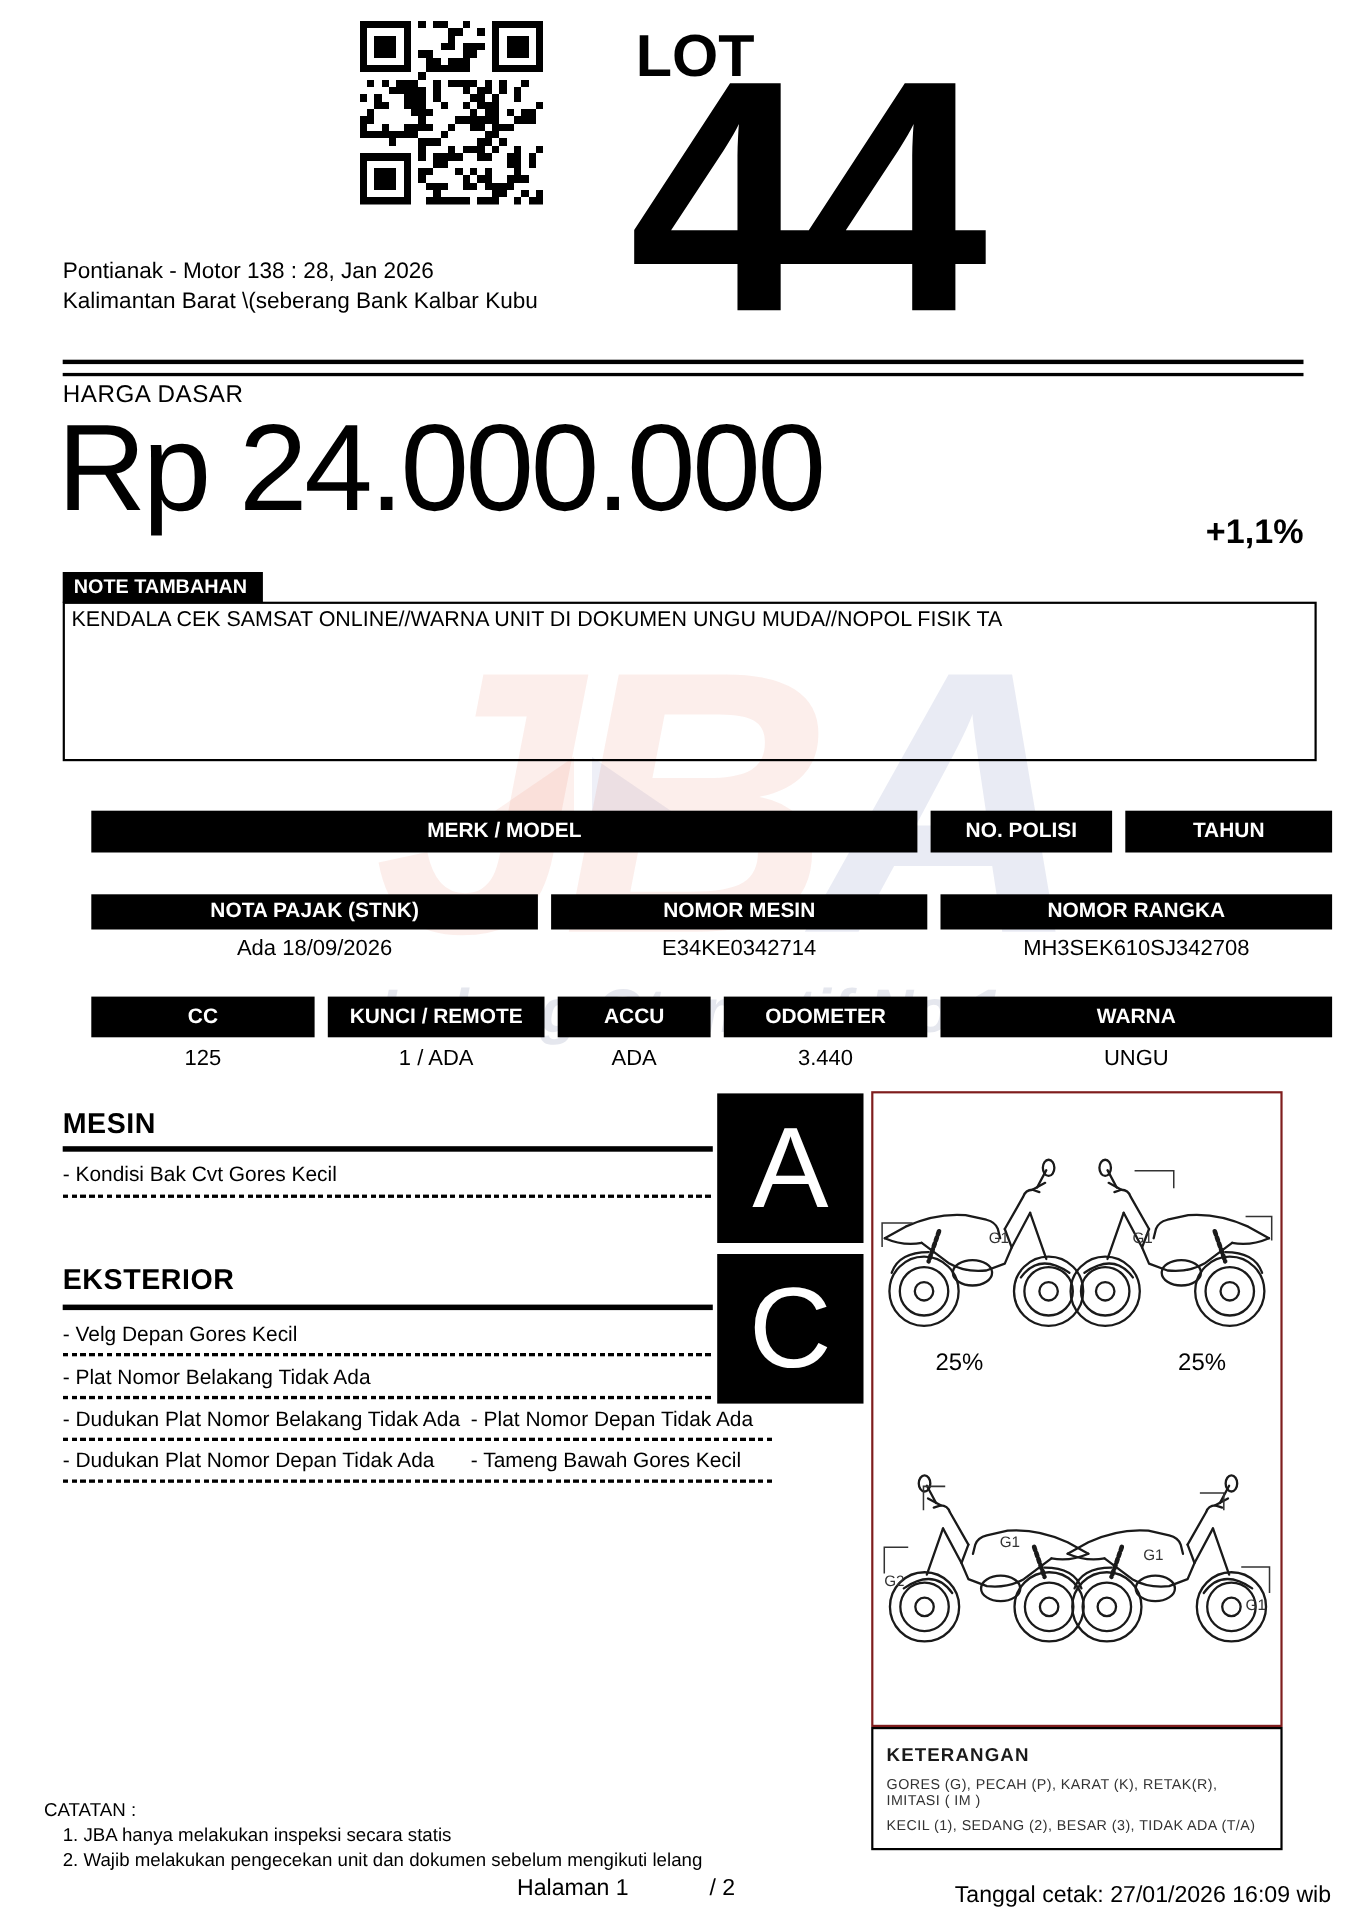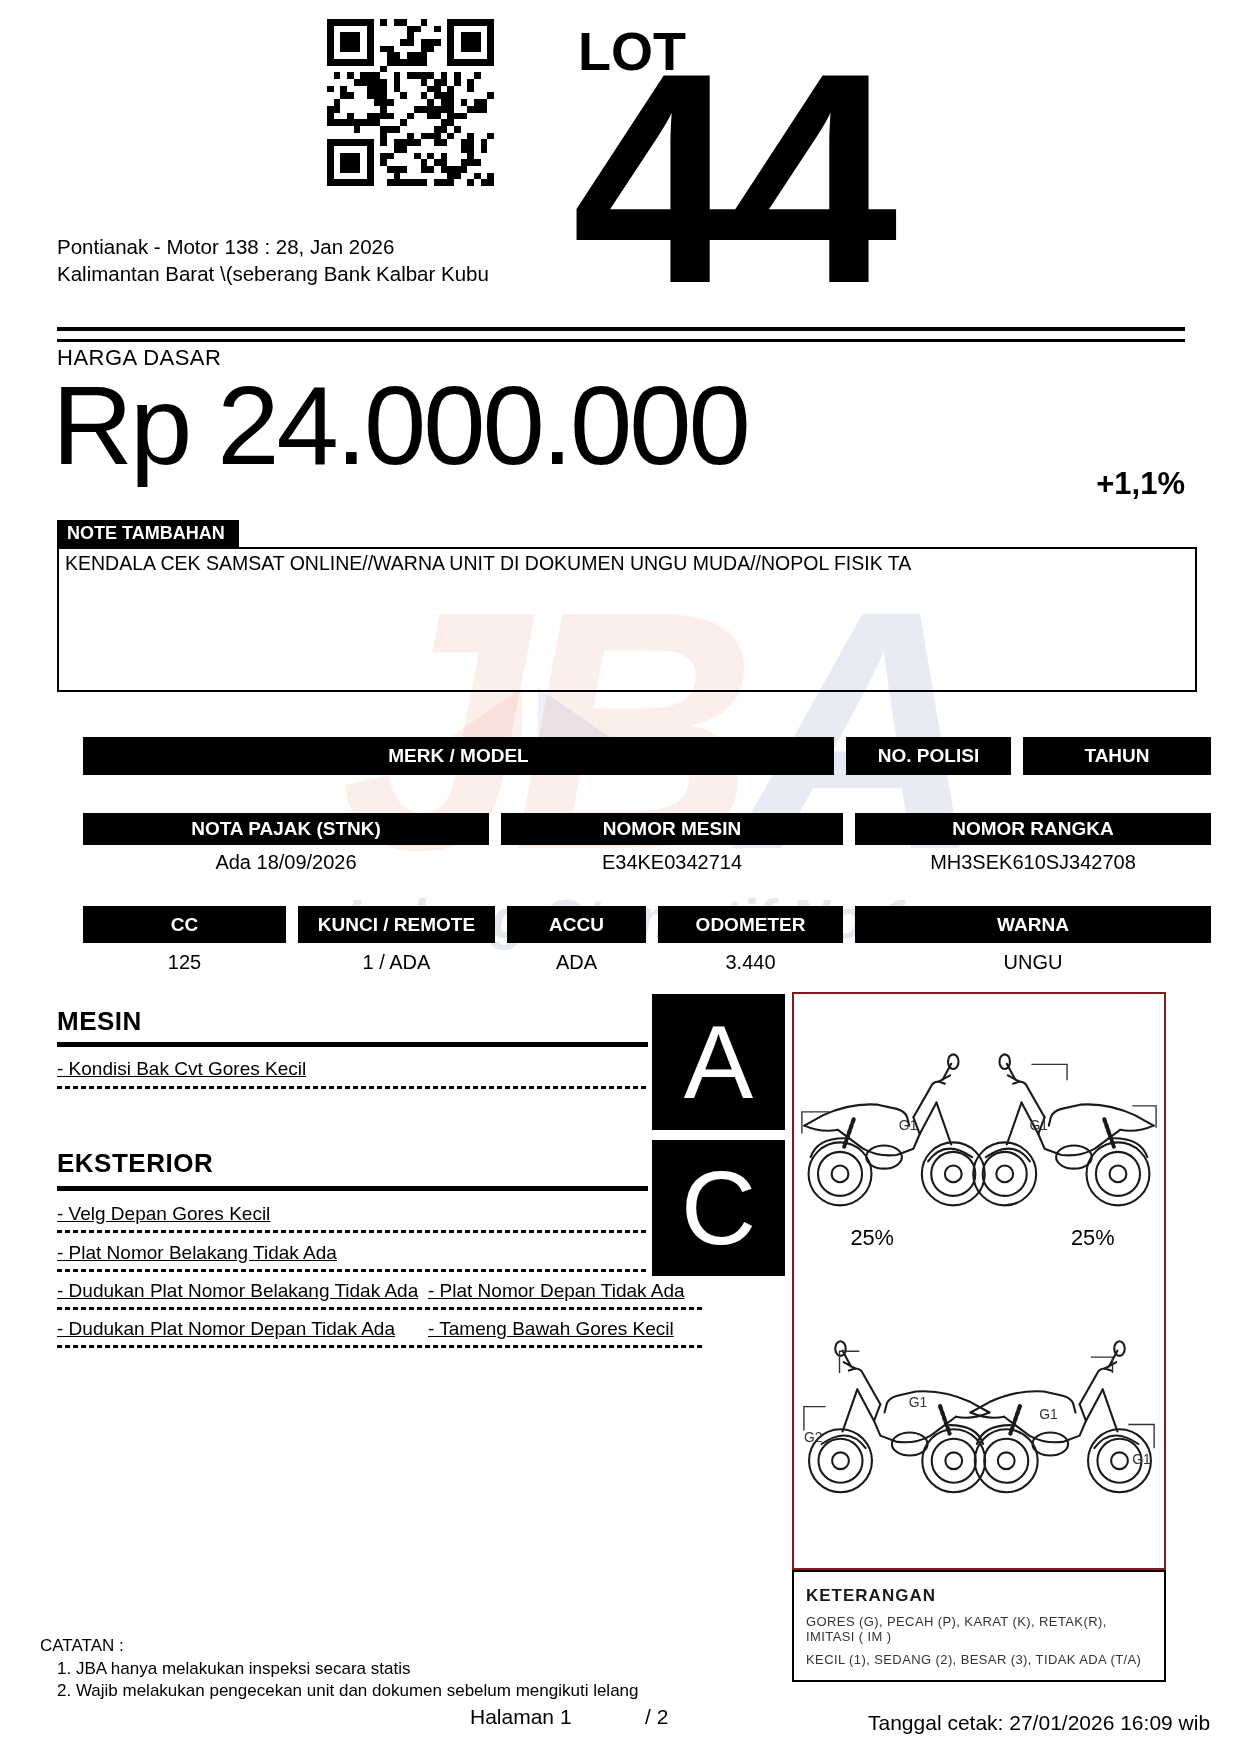--- a/index.html
+++ b/index.html
@@ -48,21 +48,21 @@
   .trow{left:57px;width:1128px;display:flex;gap:12px;padding-left:26px;}
   .hcell{background:#000;color:#fff;font-weight:bold;font-size:19px;text-align:center;
          display:flex;align-items:center;justify-content:center;}
   .vcell{font-size:20px;text-align:center;display:flex;align-items:center;justify-content:center;}
 
   
   .sec-title{left:57px;font-size:26px;font-weight:bold;letter-spacing:0.5px;}
   .rule{left:57px;width:591px;height:5px;background:#000;}
   .dotline{left:57px;height:3px;
            background:repeating-linear-gradient(90deg,#000 0 5px,transparent 5px 8px);}
-  .item{font-size:19px;line-height:22px;text-decoration:underline;}
+  .item{font-size:19px;line-height:22px;}
   .grade-box{left:652px;width:133px;height:136px;background:#000;color:#fff;
              display:flex;align-items:center;justify-content:center;
              font-size:104px;line-height:1;}
 
   
   .figure-box{left:792px;top:992px;width:374px;height:578px;border:2px solid #7f1d1d;
               box-sizing:border-box;}
   .figure-box svg{width:100%;height:100%;display:block;}
   .ket-box{left:792px;top:1570px;width:374px;height:112px;border:2px solid #000;
            box-sizing:border-box;padding:14px 12px 0 12px;}

